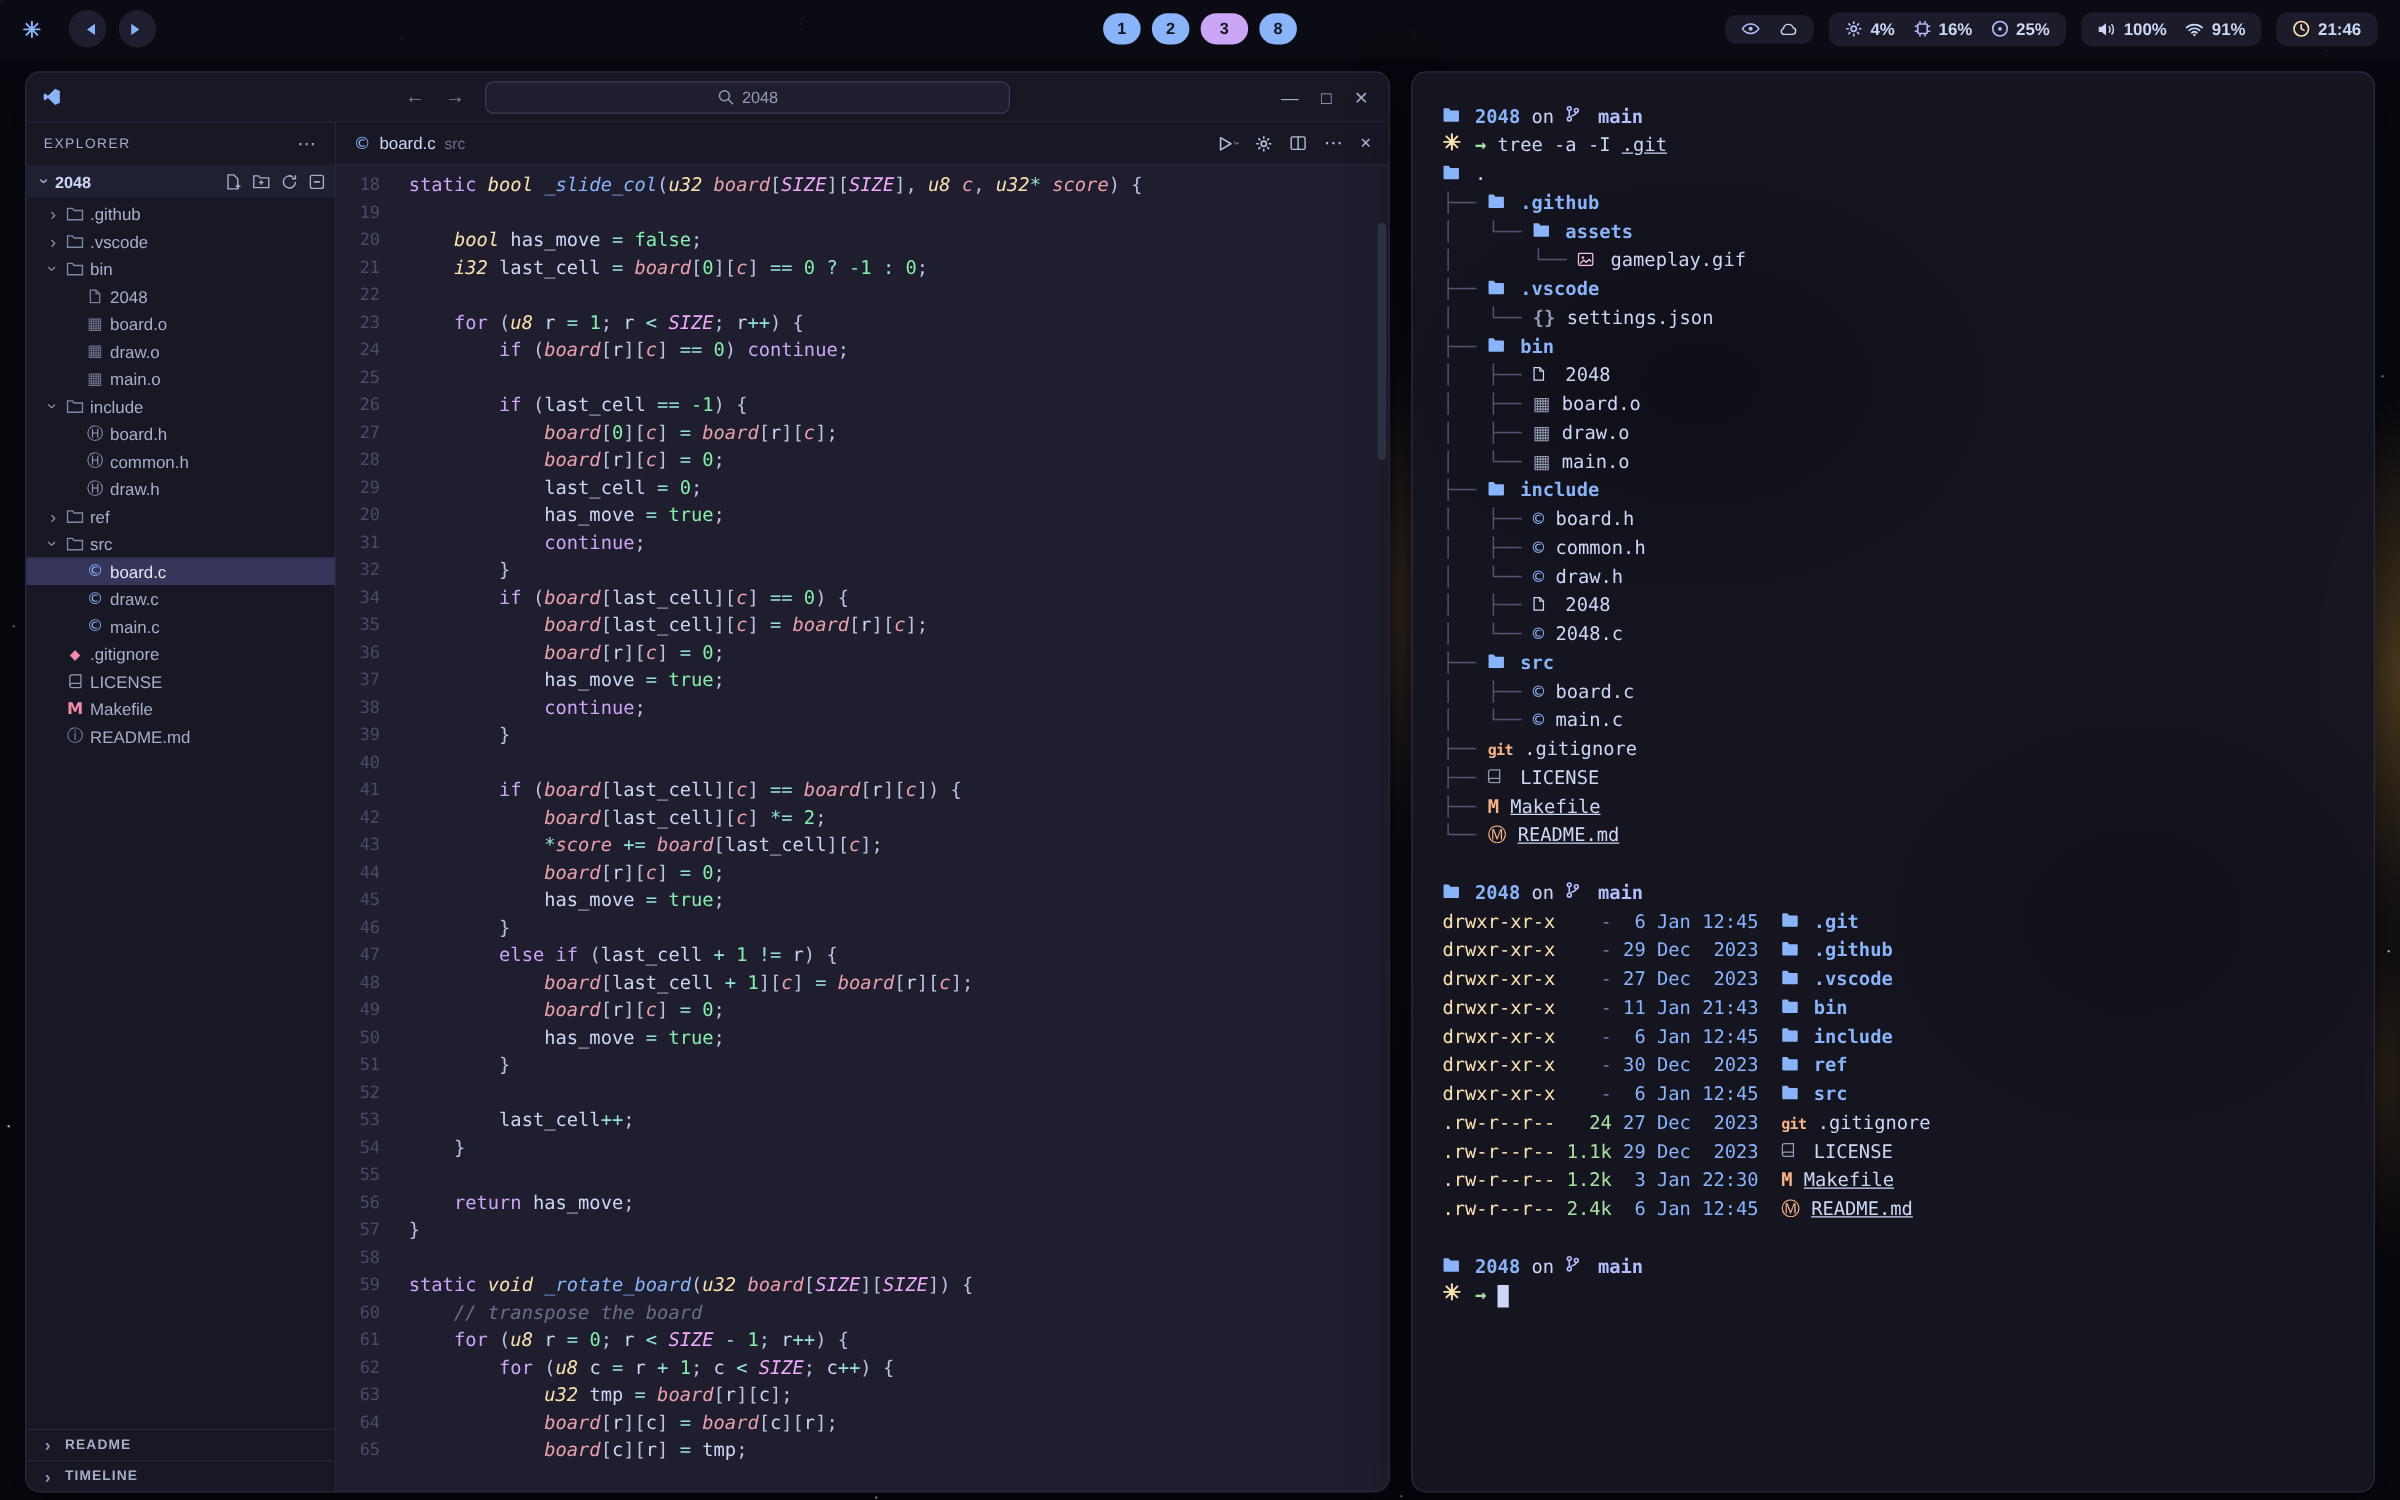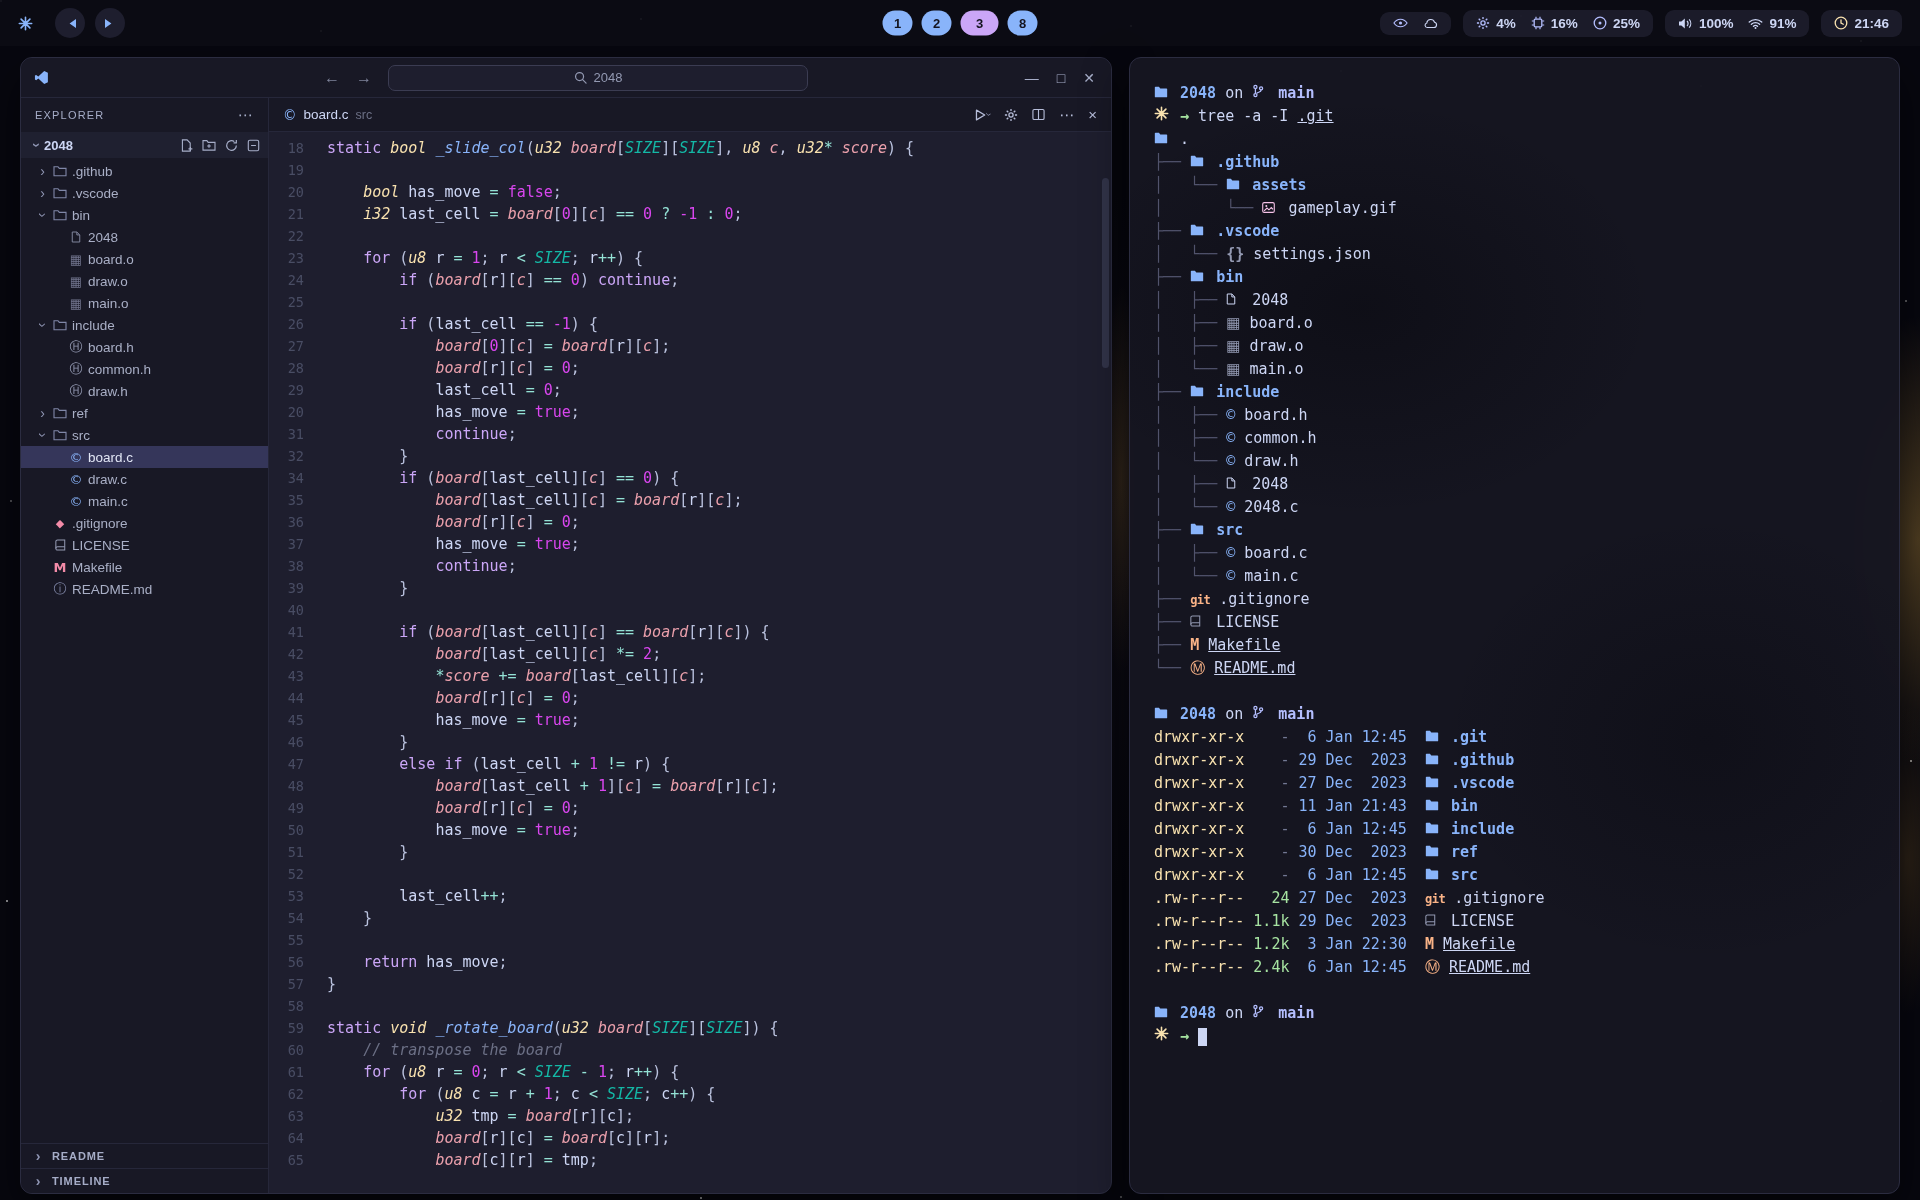--- a/index.html
+++ b/index.html
@@ -92,25 +92,25 @@
   .vs-code { flex:1; padding-top:5px; overflow:hidden;
     font-family:"DejaVu Sans Mono","Liberation Mono",monospace; font-size:15px; }
   .cl { display:flex; height:22px; line-height:22px; }
   .cl .g { width:58px; flex:none; padding-right:23px; text-align:right; color:#494d64; font-size:13.5px; }
   .cl .t { white-space:pre; }
   .c-k  { color:#cba6f7; }
   .c-t  { color:#f9e2af; font-style:italic; }
   .c-f  { color:#89b4fa; font-style:italic;text-align:center; }
   .c-pa { color:#eba0ac; font-style:italic; }
   .c-v  { color:#cdd6f4; }
-  .c-n  { color:#d946ef; }
+  .c-n  { color:#86efac; }
   .c-o  { color:#94e2d5; }
   .c-pu { color:#bac2de; }
   .c-c  { color:#6c7086; font-style:italic; }
-  .c-ct { color:#14b8a6; font-style:italic; }
+  .c-ct { color:#f0abfc; font-style:italic; }
   .vs-scrollbar { position:absolute; right:2px; top:80px; width:7px; height:190px;
     border-radius:4px; background:#3b3d55; opacity:.7; }
 
   
   .terminal { left:1129px; top:57px; width:771px; height:1137px;
     background:rgba(22,22,33,.97); border:1px solid #2b2c40; padding:24px 24px;
     font-family:"DejaVu Sans Mono","Liberation Mono",monospace; font-size:15px; line-height:23px;
     background-image: radial-gradient(420px 300px at 30% 22%, rgba(8,8,14,.5), transparent 70%),
                       radial-gradient(380px 320px at 75% 60%, rgba(8,8,14,.4), transparent 70%); }
   .tline { white-space:pre; height:23px; }

